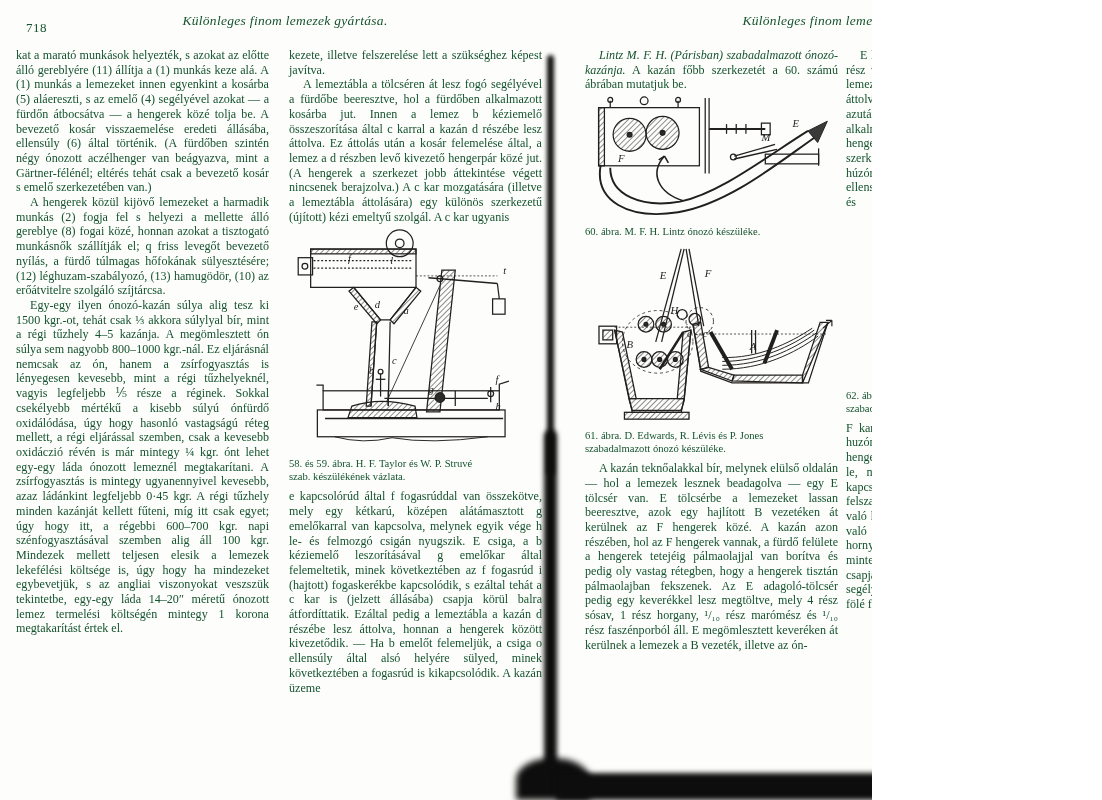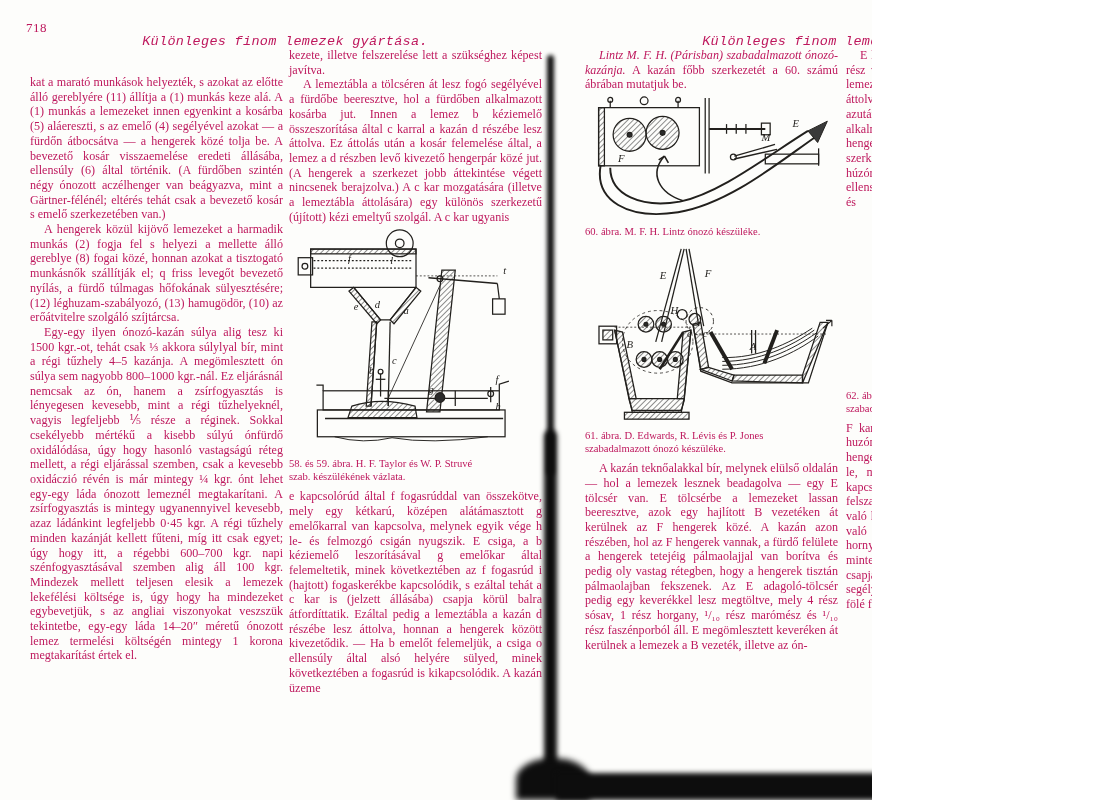--- a/index.html
+++ b/index.html
@@ -1,20 +1,20 @@
 <!DOCTYPE html>
 <html><head>
 <meta charset="utf-8">
 <style>
   html,body{margin:0;padding:0;background:#ffffff;}
   #canvas{position:relative;width:872px;height:800px;background:#fdfdfb;overflow:hidden;
-          font-family:"Liberation Serif","DejaVu Serif",serif;color:#be185d;}
+          font-family:"Liberation Serif","DejaVu Serif",serif;color:#14532d;}
   
   .pagenum{position:absolute;top:20px;font-size:13px;letter-spacing:.5px;}
-  .runtitle{position:absolute;top:34px;font-size:13.5px;font-style:italic;text-align:center;letter-spacing:.3px;font-family:Liberation Mono, monospace;}
+  .runtitle{position:absolute;top:13px;font-size:13.5px;font-style:italic;text-align:center;letter-spacing:.3px;}
   
   .col{position:absolute;top:48px;width:253px;text-align:justify;font-size:12.1px;line-height:14.7px;}
   .col p{margin:0;text-indent:14px;}
   .col p.noindent{text-indent:0;}
   .caption{font-size:10.6px;text-align:left;text-indent:0 !important;line-height:13px;margin:3px 0 6px 0 !important;}
   .figwrap{margin:4px auto 2px auto;display:block;}
   svg{display:block;margin:0 auto;}
   svg text{font-family:"Liberation Serif",serif;font-style:italic;font-size:11px;fill:#1e1c19;}
   
   .shadow{position:absolute;background:#0d0d0d;filter:blur(2px);}
@@ -27,21 +27,21 @@
 </head>
 <body>
 
 <div id="canvas">
 
   <div class="pagenum" style="left:26px;">718</div>
   <div class="runtitle" style="left:90px;width:390px;">Különleges finom lemezek gyártása.</div>
   <div class="runtitle" style="left:650px;width:390px;">Különleges finom lemezek gyártása.</div>
   <div class="pagenum" style="left:1046px;">827</div>
 
-  <div class="col" style="left:30px;margin-top:27px;">
+  <div class="col" style="left:16px;">
     <p class="noindent">kat a marató munkások helyezték, s azokat az előtte álló gereblyére (11) állítja a (1) munkás keze alá. A (1) munkás a lemezeket innen egyenkint a kosárba (5) aláereszti, s az emelő (4) segélyével azokat — a fürdőn átbocsátva — a hengerek közé tolja be. A bevezető kosár visszaemelése eredeti állásába, ellensúly (6) által történik. (A fürdőben szintén négy ónozott aczélhenger van beágyazva, mint a Gärtner-félénél; eltérés tehát csak a bevezető kosár s emelő szerkezetében van.)</p>
     <p>A hengerek közül kijövő lemezeket a harmadik munkás (2) fogja fel s helyezi a mellette álló gereblye (8) fogai közé, honnan azokat a tisztogató munkásnők szállítják el; q friss levegőt bevezető nyílás, a fürdő túlmagas hőfokának sülyesztésére; (12) léghuzam-szabályozó, (13) hamugödör, (10) az erőátvitelre szolgáló szíjtárcsa.</p>
     <p>Egy-egy ilyen ónozó-kazán súlya alig tesz ki 1500 kgr.-ot, tehát csak ⅓ akkora súlylyal bír, mint a régi tűzhely 4–5 kazánja. A megömlesztett ón súlya sem nagyobb 800–1000 kgr.-nál. Ez eljárásnál nemcsak az ón, hanem a zsírfogyasztás is lényegesen kevesebb, mint a régi tűzhelyeknél, vagyis legfeljebb ⅕ része a réginek. Sokkal csekélyebb mértékű a kisebb súlyú ónfürdő oxidálódása, úgy hogy hasonló vastagságú réteg mellett, a régi eljárással szemben, csak a kevesebb oxidáczió révén is már mintegy ¼ kgr. ónt lehet egy-egy láda ónozott lemeznél megtakarítani. A zsírfogyasztás is mintegy ugyanennyivel kevesebb, azaz ládánkint legfeljebb 0·45 kgr. A régi tűzhely minden kazánját kellett fűteni, míg itt csak egyet; úgy hogy itt, a régebbi 600–700 kgr. napi szénfogyasztásával szemben alig áll 100 kgr. Mindezek mellett teljesen elesik a lemezek lekefélési költsége is, úgy hogy ha mindezeket egybevetjük, s az angliai viszonyokat veszszük tekintetbe, egy-egy láda 14–20″ méretű ónozott lemez termelési költségén mintegy 1 korona megtakarítást értek el.</p>
   </div>
 
   <div class="col" style="left:289px;">
     <p class="noindent">kezete, illetve felszerelése lett a szükséghez képest javítva.</p>
     <p>A lemeztábla a tölcséren át lesz fogó segélyével a fürdőbe beeresztve, hol a fürdőben alkalmazott kosárba jut. Innen a lemez b kéziemelő összeszorítása által c karral a kazán d részébe lesz áttolva. Ez áttolás után a kosár felemelése által, a lemez a d részben levő kivezető hengerpár közé jut. (A hengerek a szerkezet jobb áttekintése végett nincsenek berajzolva.) A c kar mozgatására (illetve a lemeztábla áttolására) egy különös szerkezetű (újított) kézi emeltyű szolgál. A c kar ugyanis</p>
 
     <svg class="figwrap" width="240" height="226" viewBox="0 0 250 236">

